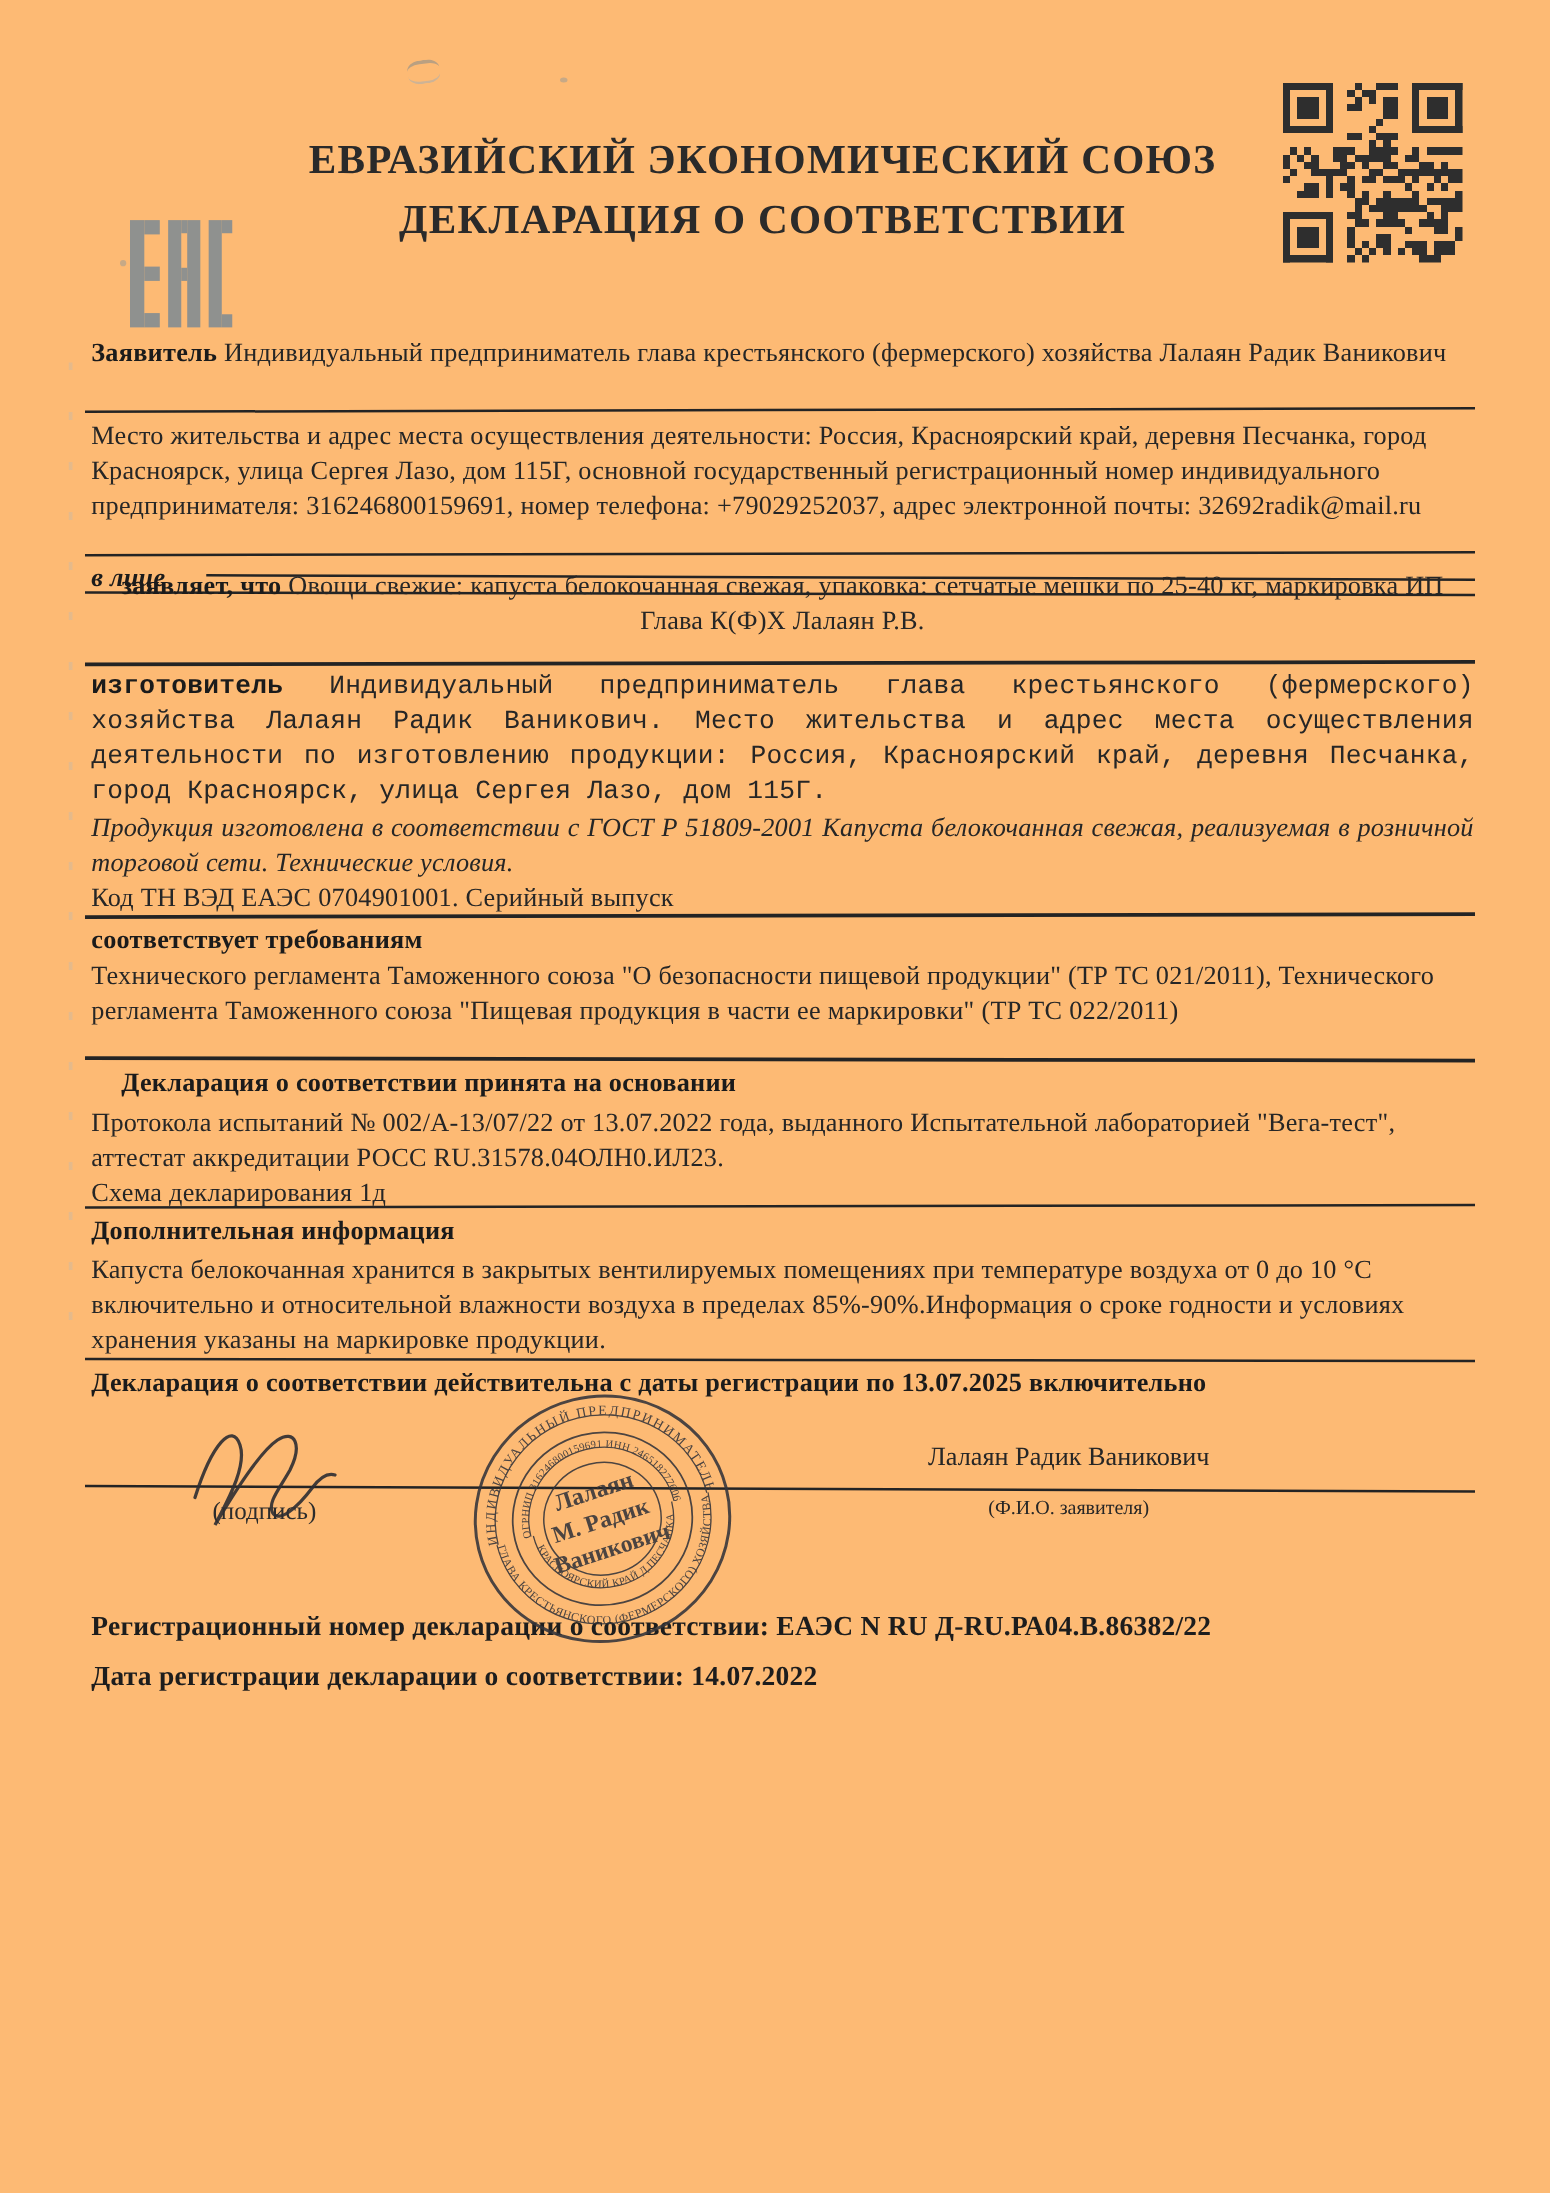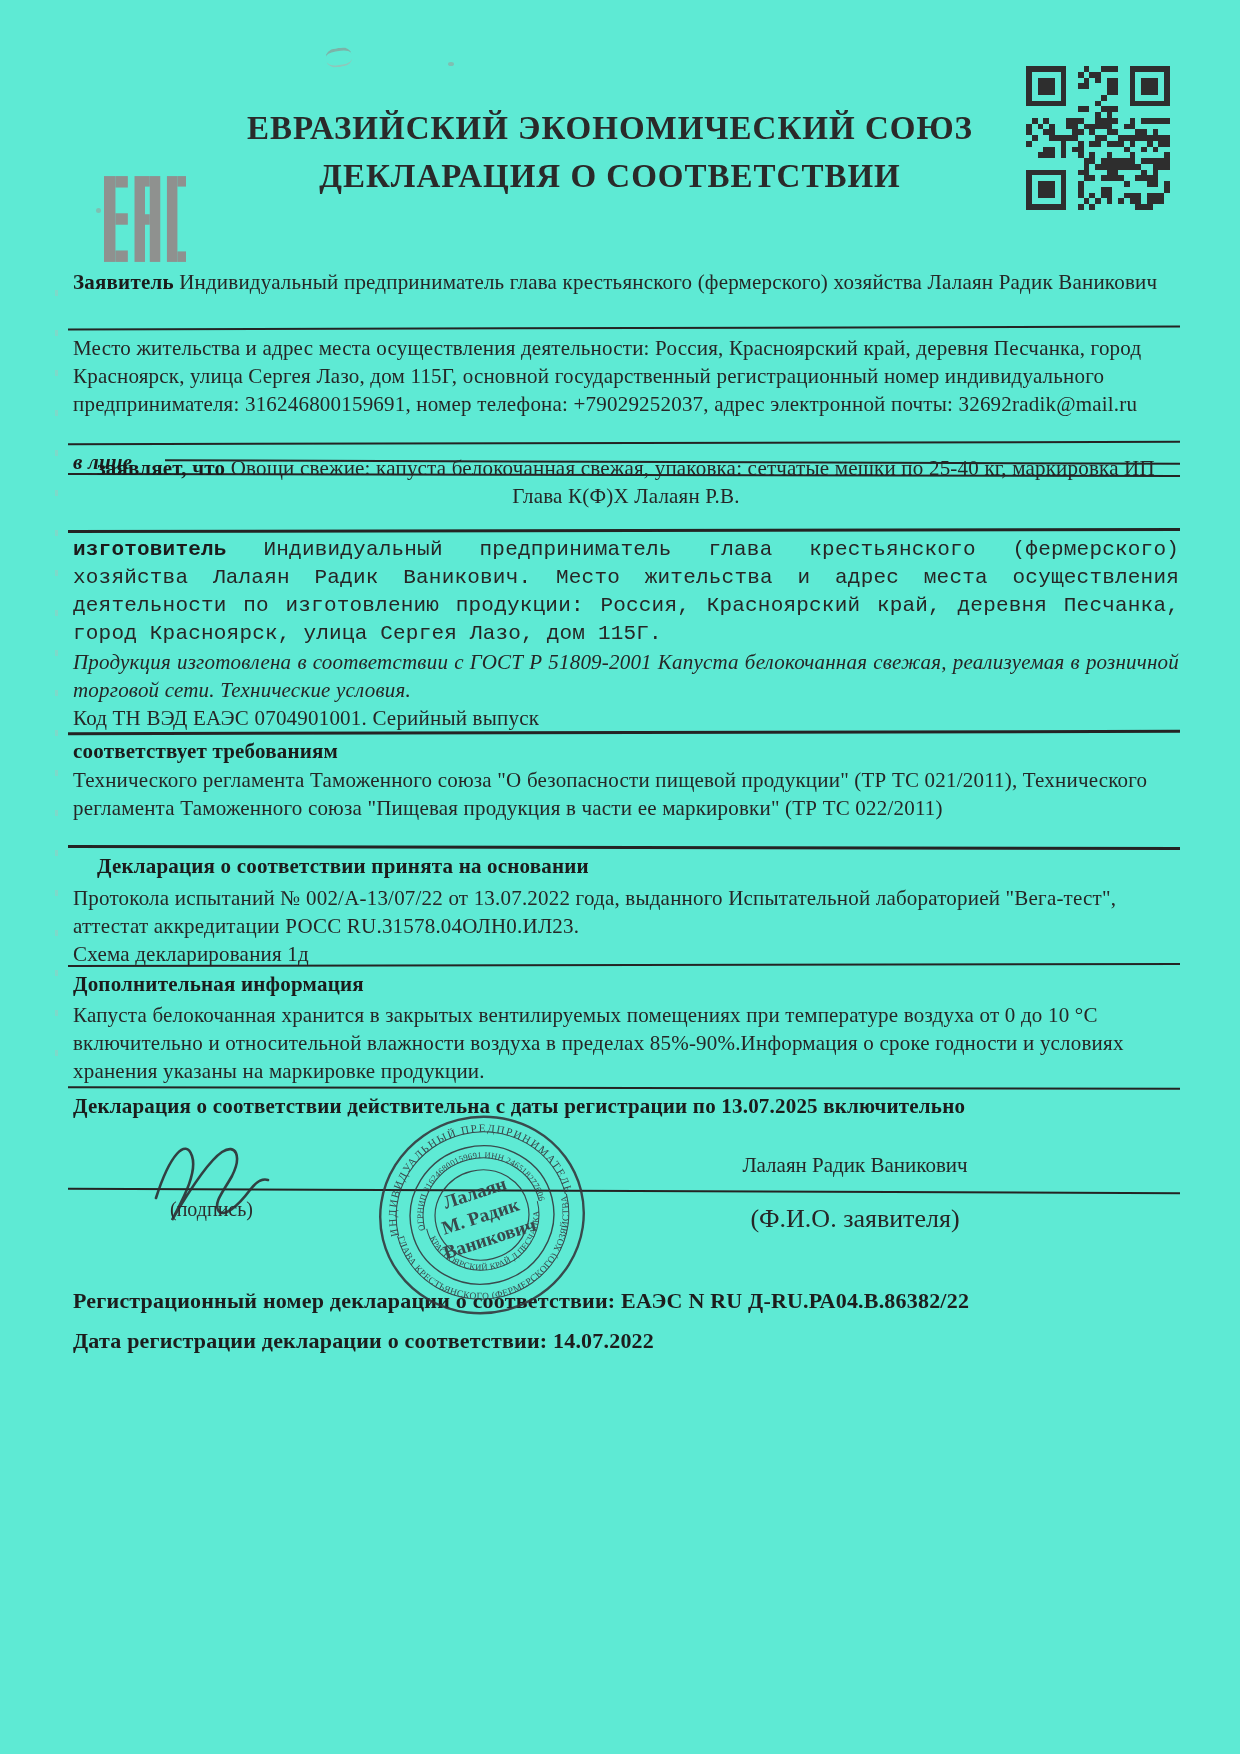--- a/index.html
+++ b/index.html
@@ -1,18 +1,18 @@
 <!DOCTYPE html>
 <html><head>
 <meta charset="utf-8">
 <style>
   html,body{margin:0;padding:0;background:#e8e8e6;}
   .page{
     position:relative; width:1240px; height:1754px; margin:0 auto;
-    background:#5eead4; overflow:hidden;
+    background:#fdba74; overflow:hidden;
     font-family:"Liberation Serif","DejaVu Serif",serif;
     color:#262626;
   }
   .blk{position:absolute; left:73px; width:1106px; font-size:21px; line-height:28px; letter-spacing:.2px;}
   .just{text-align:justify;}
   .b{font-weight:700; color:#1b1b1b;}
   .title{position:absolute; left:170px; top:104px; width:880px; text-align:center;
          font-weight:700; font-size:33px; line-height:48px; letter-spacing:1px; color:#2a2a2a;}
   .hr{position:absolute; left:68px; width:1112px; background:#242424; height:2px;}
   .hr.thick{height:3px;}
@@ -330,21 +330,21 @@
     <span>Декларация о соответствии  действительна с даты регистрации по 13.07.2025 включительно</span>
   </div>
 
   <svg class="signature" width="164" height="112" viewBox="0 0 164 112">
     <path d="M 10,74 C 24,30 40,14 46,32 C 52,50 34,80 26,96 C 46,62 64,36 76,28 C 90,19 96,32 86,52 C 77,68 68,78 72,86 C 77,95 92,82 104,66 C 110,58 116,54 122,56" fill="none" stroke="#2d2d32" stroke-width="2.6" stroke-linecap="round" opacity=".9"></path>
   </svg>
   <div class="hr" style="top:1190px;transform:rotate(.22deg);z-index:3;"></div>
   <div class="sig-label" style="left:170px;top:1198px;">(подпись)</div>
   <div class="fio-wrap">
     <div>Лалаян Радик Ваникович</div>
-    <div style="margin-top:28px;font-size:26px;">(Ф.И.О. заявителя)</div>
+    <div style="margin-top:16px;font-size:16px;">(Ф.И.О. заявителя)</div>
   </div>
 
   <svg class="stamp" width="212" height="206" viewBox="0 0 212 206">
     <g transform="rotate(-14 106 103)" fill="none" stroke="#34343a">
       <ellipse cx="106" cy="103" rx="102" ry="98" stroke-width="2.4"></ellipse>
       <ellipse cx="106" cy="103" rx="72" ry="69" stroke-width="1.4"></ellipse>
       <ellipse cx="106" cy="103" rx="47" ry="45" stroke-width="1.2"></ellipse>
       <path id="st-ot" d="M 20,103 A 86,83 0 0 1 192,103"></path>
       <path id="st-ob" d="M 19,103 A 87,84 0 0 0 193,103"></path>
       <path id="st-it" d="M 47,103 A 59,57 0 0 1 165,103"></path>

